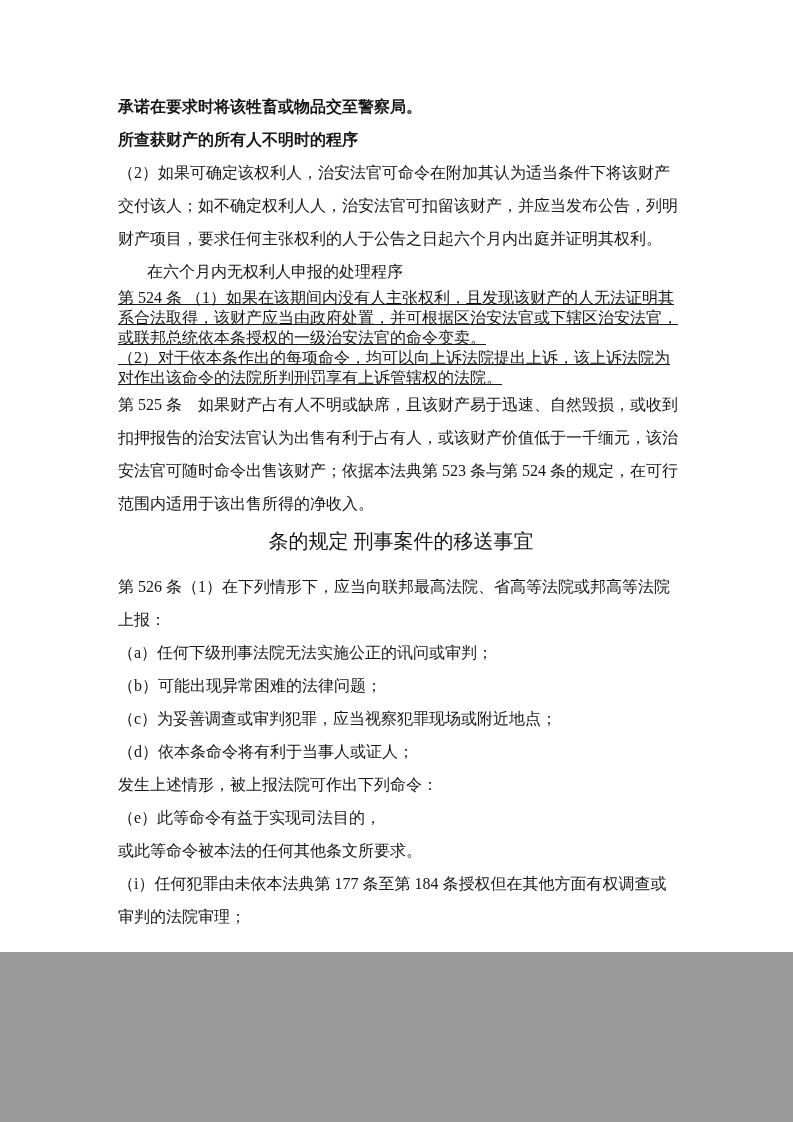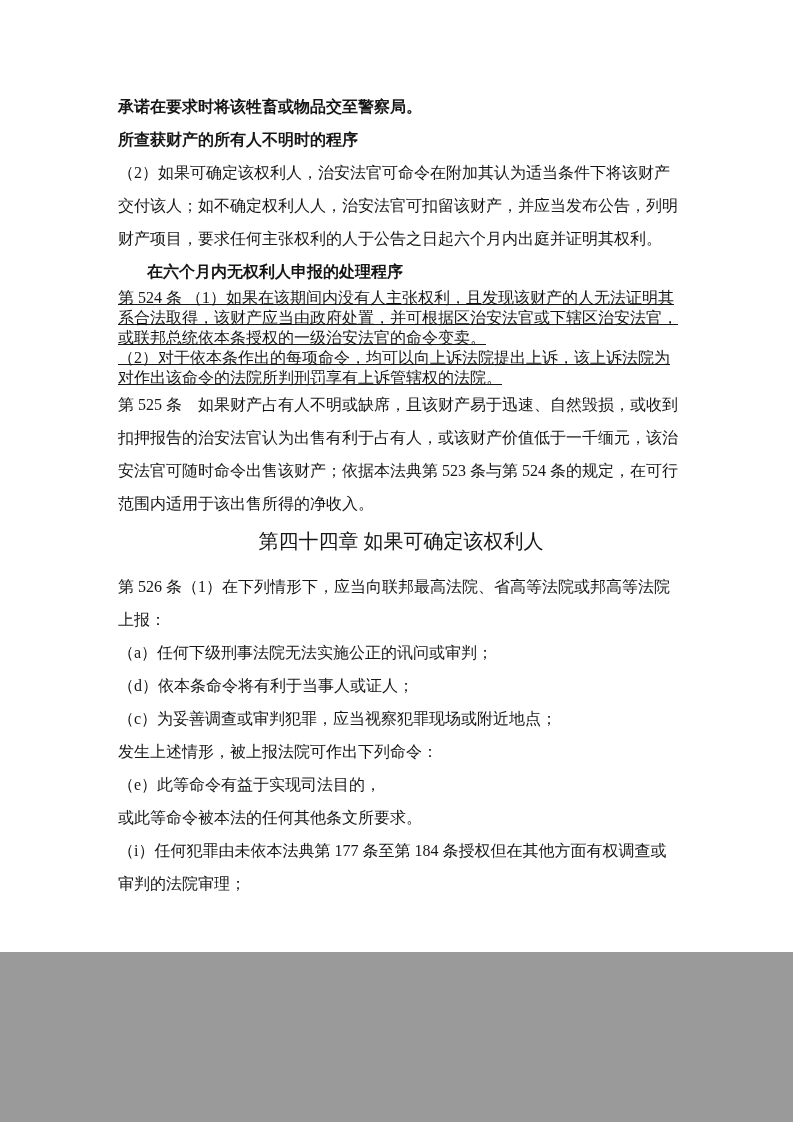--- a/index.html
+++ b/index.html
@@ -21,21 +21,21 @@
   }
   .content p {
     margin: 0;
     font-size: 16px;
     line-height: 33px;
     white-space: pre-line;
     word-break: keep-all;
     font-weight: normal;
   }
   .content p.bold-line { font-weight: bold; }
-  .content p.subheading { font-weight: bold; padding-left: 29px; }
+  .content p.subheading { font-weight: normal; padding-left: 29px; }
   .content p.body-tight { line-height: 20px; text-decoration: underline; }
   .content p.chapter-heading {
     font-size: 20px;
     line-height: 30px;
     text-align: center;
     font-weight: normal;
     margin-top: 6px;
     margin-bottom: 14px;
   }
   .page-footer {
@@ -63,26 +63,27 @@
     <p class="subheading">在六个月内无权利人申报的处理程序</p>
     <p class="body-tight">第 524 条 （1）如果在该期间内没有人主张权利，且发现该财产的人无法证明其
 系合法取得，该财产应当由政府处置，并可根据区治安法官或下辖区治安法官，
 或联邦总统依本条授权的一级治安法官的命令变卖。</p>
     <p class="body-tight">（2）对于依本条作出的每项命令，均可以向上诉法院提出上诉，该上诉法院为
 对作出该命令的法院所判刑罚享有上诉管辖权的法院。</p>
     <p class="body">第 525 条　如果财产占有人不明或缺席，且该财产易于迅速、自然毁损，或收到
 扣押报告的治安法官认为出售有利于占有人，或该财产价值低于一千缅元，该治
 安法官可随时命令出售该财产；依据本法典第 523 条与第 524 条的规定，在可行
 范围内适用于该出售所得的净收入。</p>
-    <p class="chapter-heading">第四十四章 如果可确定该权利人</p>
+    <p class="chapter-heading">条的规定 刑事案件的移送事宜</p>
     <p class="body">第 526 条（1）在下列情形下，应当向联邦最高法院、省高等法院或邦高等法院
 上报：</p>
     <p class="body">（a）任何下级刑事法院无法实施公正的讯问或审判；</p>
+    <p class="body">（b）可能出现异常困难的法律问题；</p>
+    <p class="body">（c）为妥善调查或审判犯罪，应当视察犯罪现场或附近地点；</p>
     <p class="body">（d）依本条命令将有利于当事人或证人；</p>
-    <p class="body">（c）为妥善调查或审判犯罪，应当视察犯罪现场或附近地点；</p>
     <p class="body">发生上述情形，被上报法院可作出下列命令：</p>
     <p class="body">（e）此等命令有益于实现司法目的，或此等命令被本法的任何其他条文所要求。</p>
     <p class="body">（i）任何犯罪由未依本法典第 177 条至第 184 条授权但在其他方面有权调查或
 审判的法院审理；</p>
   </main>
 
   <footer class="page-footer">
     <span>140</span>
   </footer>
 </div>

